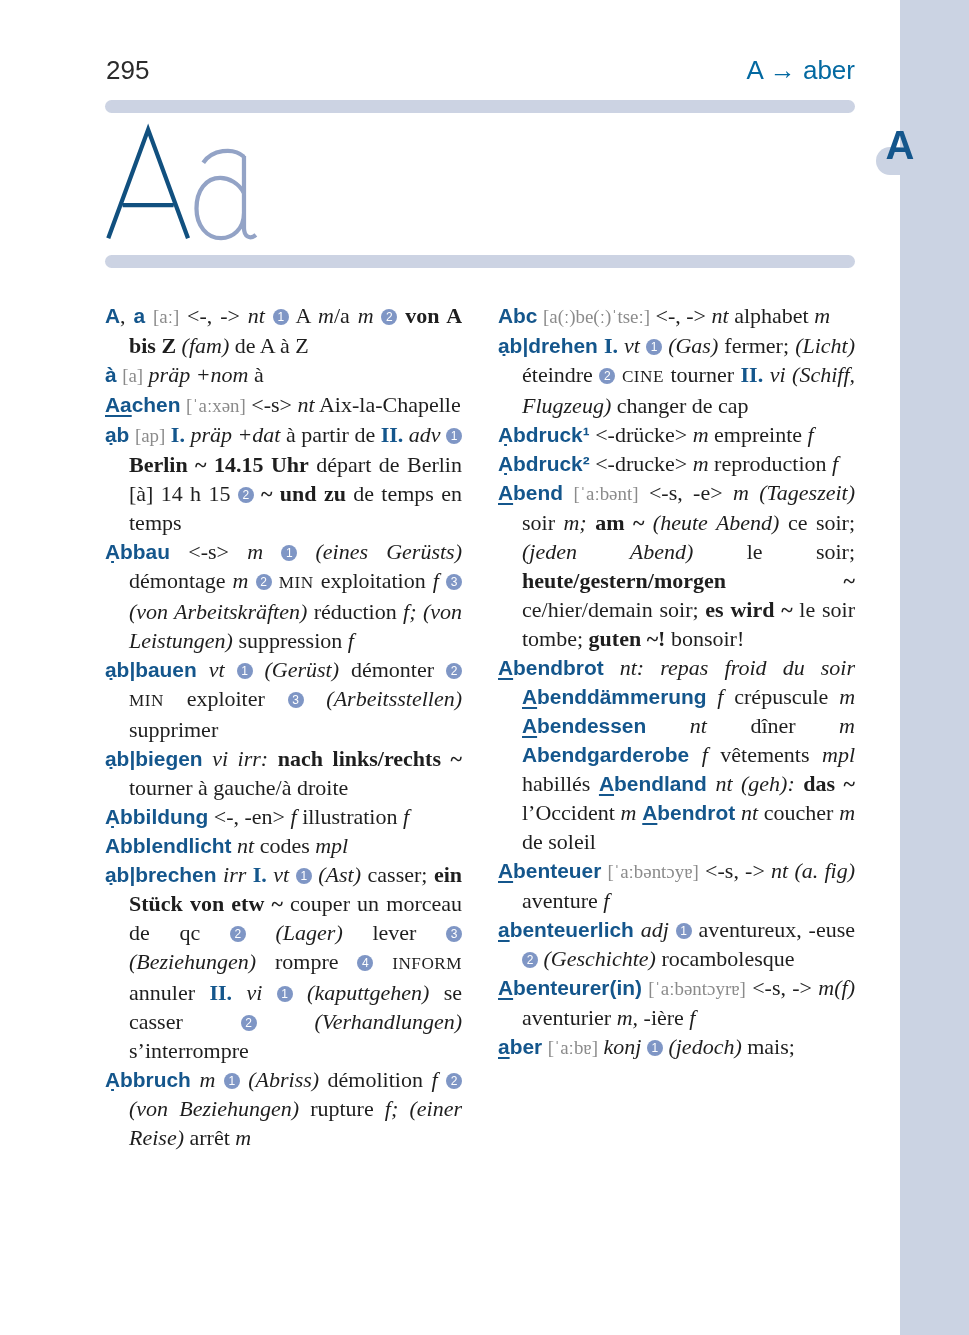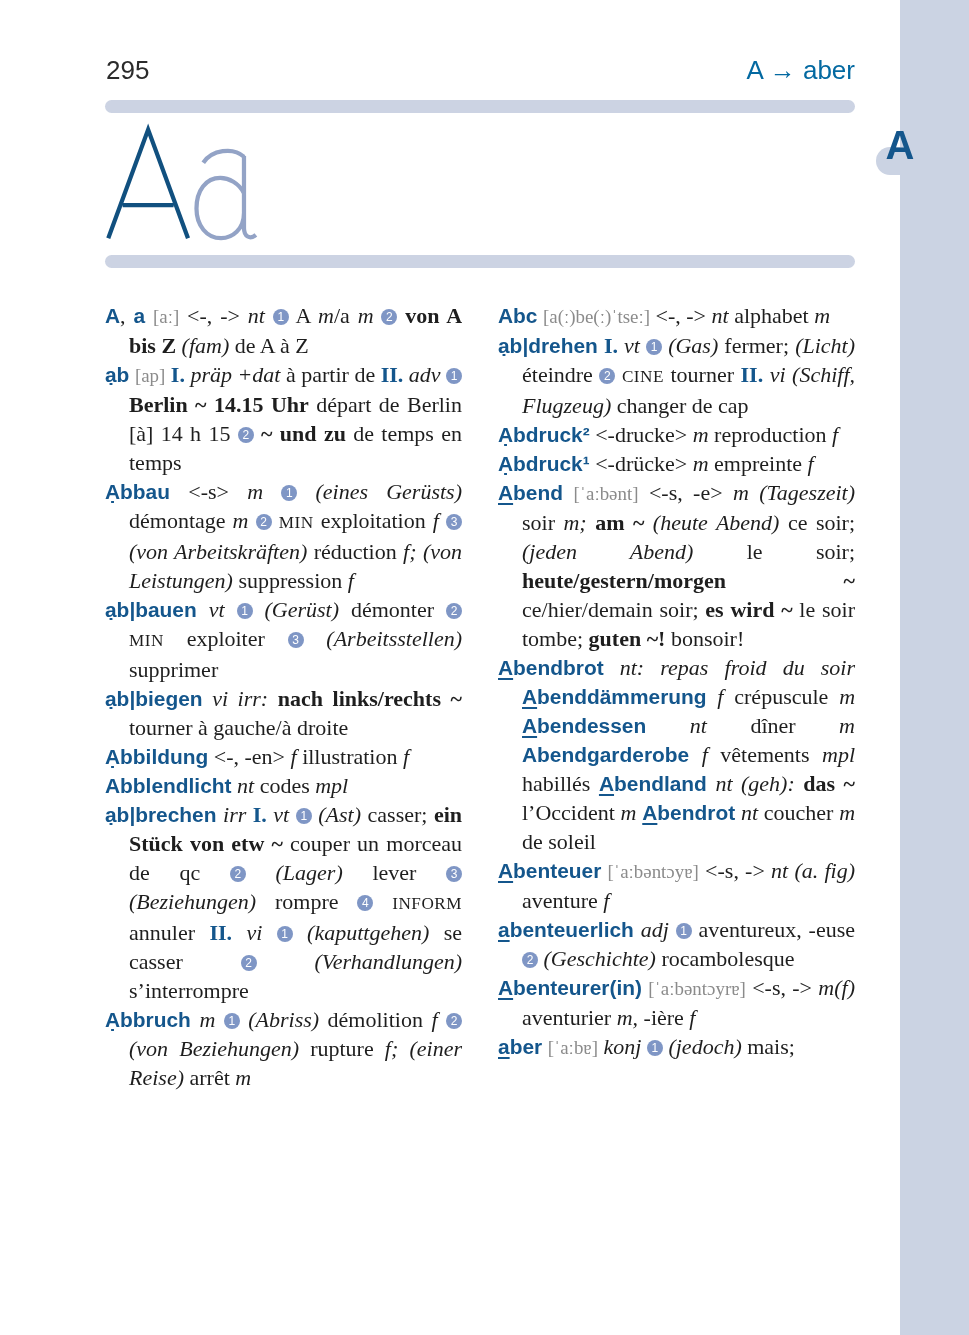--- a/index.html
+++ b/index.html
@@ -60,34 +60,36 @@
   <svg class="biglet" viewBox="0 0 200 145" width="170" height="123" aria-hidden="true">
     <path d="M6 137 L53 9 L100 137 M23 98 H83" fill="none" stroke="#11507f" stroke-width="5"></path>
     <path d="M118 48 C128 33 153 29 166 41 M166 40 V125 C166 135 173 139 180 133 M166 84 C160 72 148 66 138 66 C121 66 110 81 110 102 C110 122 122 137 139 137 C152 137 166 127 166 107" fill="none" stroke="#93a3c6" stroke-width="5"></path>
   </svg>
 
   <div class="bar bar-bottom"></div>
 
   <div class="cols">
     <div class="col">
         <p class="entry"><span class="hw">A</span><span class="tx">, </span><span class="hw">a</span><span class="tx"> </span><span class="phon">[aː]</span><span class="tx"> &lt;-, -&gt; </span><span class="it">nt</span><span class="tx"> </span><span class="num">1</span><span class="tx"> A </span><span class="it">m</span><span class="tx">/a </span><span class="it">m</span><span class="tx"> </span><span class="num">2</span><span class="tx"> </span><span class="bd">von A bis Z</span><span class="tx"> </span><span class="it">(fam)</span><span class="tx"> de A à Z</span></p>
+        <p class="entry"><span class="hw">à</span><span class="tx"> </span><span class="phon">[a]</span><span class="tx"> </span><span class="it">präp +nom</span><span class="tx"> à</span></p>
+        <p class="entry"><span class="hw hw-u">Aa</span><span class="hw">chen</span><span class="tx"> </span><span class="phon">[ˈaːxən]</span><span class="tx"> &lt;-s&gt; </span><span class="it">nt</span><span class="tx"> Aix-la-Chapelle</span></p>
         <p class="entry"><span class="hw">ạb</span><span class="tx"> </span><span class="phon">[ap]</span><span class="tx"> </span><span class="rom">I.</span><span class="tx"> </span><span class="it">präp +dat</span><span class="tx"> à partir de </span><span class="rom">II.</span><span class="tx"> </span><span class="it">adv</span><span class="tx"> </span><span class="num">1</span><span class="tx"> </span><span class="bd">Berlin ~ 14.15 Uhr</span><span class="tx"> départ de Berlin [à] 14 h 15 </span><span class="num">2</span><span class="tx"> </span><span class="bd">~ und zu</span><span class="tx"> de temps en temps</span></p>
         <p class="entry"><span class="hw">Ạbbau</span><span class="tx"> &lt;-s&gt; </span><span class="it">m</span><span class="tx"> </span><span class="num">1</span><span class="tx"> </span><span class="it">(eines Gerüsts)</span><span class="tx"> démontage </span><span class="it">m</span><span class="tx"> </span><span class="num">2</span><span class="tx"> </span><span class="sc">MIN</span><span class="tx"> exploitation </span><span class="it">f</span><span class="tx"> </span><span class="num">3</span><span class="tx"> </span><span class="it">(von Arbeitskräften)</span><span class="tx"> réduction </span><span class="it">f;</span><span class="tx"> </span><span class="it">(von Leistungen)</span><span class="tx"> suppression </span><span class="it">f</span></p>
         <p class="entry"><span class="hw">ạb|bauen</span><span class="tx"> </span><span class="it">vt</span><span class="tx"> </span><span class="num">1</span><span class="tx"> </span><span class="it">(Gerüst)</span><span class="tx"> démonter </span><span class="num">2</span><span class="tx"> </span><span class="sc">MIN</span><span class="tx"> exploiter </span><span class="num">3</span><span class="tx"> </span><span class="it">(Arbeitsstellen)</span><span class="tx"> supprimer</span></p>
         <p class="entry"><span class="hw">ạb|biegen</span><span class="tx"> </span><span class="it">vi irr:</span><span class="tx"> </span><span class="bd">nach links/rechts ~</span><span class="tx"> tourner à gauche/à droite</span></p>
         <p class="entry"><span class="hw">Ạbbildung</span><span class="tx"> &lt;-, -en&gt; </span><span class="it">f</span><span class="tx"> illustration </span><span class="it">f</span></p>
         <p class="entry"><span class="hw">Abblendlicht</span><span class="tx"> </span><span class="it">nt</span><span class="tx"> codes </span><span class="it">mpl</span></p>
         <p class="entry"><span class="hw">ạb|brechen</span><span class="tx"> </span><span class="it">irr</span><span class="tx"> </span><span class="rom">I.</span><span class="tx"> </span><span class="it">vt</span><span class="tx"> </span><span class="num">1</span><span class="tx"> </span><span class="it">(Ast)</span><span class="tx"> casser; </span><span class="bd">ein Stück von etw ~</span><span class="tx"> couper un morceau de qc </span><span class="num">2</span><span class="tx"> </span><span class="it">(Lager)</span><span class="tx"> lever </span><span class="num">3</span><span class="tx"> </span><span class="it">(Beziehungen)</span><span class="tx"> rompre </span><span class="num">4</span><span class="tx"> </span><span class="sc">INFORM</span><span class="tx"> annuler </span><span class="rom">II.</span><span class="tx"> </span><span class="it">vi</span><span class="tx"> </span><span class="num">1</span><span class="tx"> </span><span class="it">(kaputtgehen)</span><span class="tx"> se casser </span><span class="num">2</span><span class="tx"> </span><span class="it">(Verhandlungen)</span><span class="tx"> s’interrompre</span></p>
         <p class="entry"><span class="hw">Ạbbruch</span><span class="tx"> </span><span class="it">m</span><span class="tx"> </span><span class="num">1</span><span class="tx"> </span><span class="it">(Abriss)</span><span class="tx"> démolition </span><span class="it">f</span><span class="tx"> </span><span class="num">2</span><span class="tx"> </span><span class="it">(von Beziehungen)</span><span class="tx"> rupture </span><span class="it">f;</span><span class="tx"> </span><span class="it">(einer Reise)</span><span class="tx"> arrêt </span><span class="it">m</span></p>
       </div>
     <div class="col">
         <p class="entry"><span class="hw">Abc</span><span class="tx"> </span><span class="phon">[a(ː)be(ː)ˈtseː]</span><span class="tx"> &lt;-, -&gt; </span><span class="it">nt</span><span class="tx"> alphabet </span><span class="it">m</span></p>
         <p class="entry"><span class="hw">ạb|drehen</span><span class="tx"> </span><span class="rom">I.</span><span class="tx"> </span><span class="it">vt</span><span class="tx"> </span><span class="num">1</span><span class="tx"> </span><span class="it">(Gas)</span><span class="tx"> fermer; </span><span class="it">(Licht)</span><span class="tx"> éteindre </span><span class="num">2</span><span class="tx"> </span><span class="sc">CINE</span><span class="tx"> tourner </span><span class="rom">II.</span><span class="tx"> </span><span class="it">vi</span><span class="tx"> </span><span class="it">(Schiff, Flugzeug)</span><span class="tx"> changer de cap</span></p>
+        <p class="entry"><span class="hw">Ạbdruck¹</span><span class="tx"> &lt;-drücke&gt; </span><span class="it">m</span><span class="tx"> empreinte </span><span class="it">f</span></p>
         <p class="entry"><span class="hw">Ạbdruck²</span><span class="tx"> &lt;-drucke&gt; </span><span class="it">m</span><span class="tx"> reproduction </span><span class="it">f</span></p>
-        <p class="entry"><span class="hw">Ạbdruck¹</span><span class="tx"> &lt;-drücke&gt; </span><span class="it">m</span><span class="tx"> empreinte </span><span class="it">f</span></p>
         <p class="entry"><span class="hw hw-u">A</span><span class="hw">bend</span><span class="tx"> </span><span class="phon">[ˈaːbənt]</span><span class="tx"> &lt;-s, -e&gt; </span><span class="it">m</span><span class="tx"> </span><span class="it">(Tageszeit)</span><span class="tx"> soir </span><span class="it">m;</span><span class="tx"> </span><span class="bd">am ~</span><span class="tx"> </span><span class="it">(heute Abend)</span><span class="tx"> ce soir; </span><span class="it">(jeden Abend)</span><span class="tx"> le soir; </span><span class="bd">heute/gestern/morgen ~</span><span class="tx"> ce/hier/demain soir; </span><span class="bd">es wird ~</span><span class="tx"> le soir tombe; </span><span class="bd">guten ~!</span><span class="tx"> bonsoir!</span></p>
         <p class="entry"><span class="hw hw-u">A</span><span class="hw">bendbrot</span><span class="tx"> </span><span class="it">nt: repas froid du soir</span><span class="tx"> </span><span class="hw hw-u">A</span><span class="hw">benddämmerung</span><span class="tx"> </span><span class="it">f</span><span class="tx"> crépuscule </span><span class="it">m</span><span class="tx"> </span><span class="hw hw-u">A</span><span class="hw">bendessen</span><span class="tx"> </span><span class="it">nt</span><span class="tx"> dîner </span><span class="it">m</span><span class="tx"> </span><span class="hw">Abendgarderobe</span><span class="tx"> </span><span class="it">f</span><span class="tx"> vêtements </span><span class="it">mpl</span><span class="tx"> habillés </span><span class="hw hw-u">A</span><span class="hw">bendland</span><span class="tx"> </span><span class="it">nt (geh):</span><span class="tx"> </span><span class="bd">das ~</span><span class="tx"> l’Occident </span><span class="it">m</span><span class="tx"> </span><span class="hw hw-u">A</span><span class="hw">bendrot</span><span class="tx"> </span><span class="it">nt</span><span class="tx"> coucher </span><span class="it">m</span><span class="tx"> de soleil</span></p>
         <p class="entry"><span class="hw hw-u">A</span><span class="hw">benteuer</span><span class="tx"> </span><span class="phon">[ˈaːbəntɔyɐ]</span><span class="tx"> &lt;-s, -&gt; </span><span class="it">nt</span><span class="tx"> </span><span class="it">(a. fig)</span><span class="tx"> aventure </span><span class="it">f</span></p>
         <p class="entry"><span class="hw hw-u">a</span><span class="hw">benteuerlich</span><span class="tx"> </span><span class="it">adj</span><span class="tx"> </span><span class="num">1</span><span class="tx"> aventureux, -euse </span><span class="num">2</span><span class="tx"> </span><span class="it">(Geschichte)</span><span class="tx"> rocambolesque</span></p>
         <p class="entry"><span class="hw hw-u">A</span><span class="hw">benteurer(in)</span><span class="tx"> </span><span class="phon">[ˈaːbəntɔyrɐ]</span><span class="tx"> &lt;-s, -&gt; </span><span class="it">m(f)</span><span class="tx"> aventurier </span><span class="it">m,</span><span class="tx"> -ière </span><span class="it">f</span></p>
         <p class="entry"><span class="hw hw-u">a</span><span class="hw">ber</span><span class="tx"> </span><span class="phon">[ˈaːbɐ]</span><span class="tx"> </span><span class="it">konj</span><span class="tx"> </span><span class="num">1</span><span class="tx"> </span><span class="it">(jedoch)</span><span class="tx"> mais;</span></p>
       </div>
   </div>
 
   <div class="band"></div>

